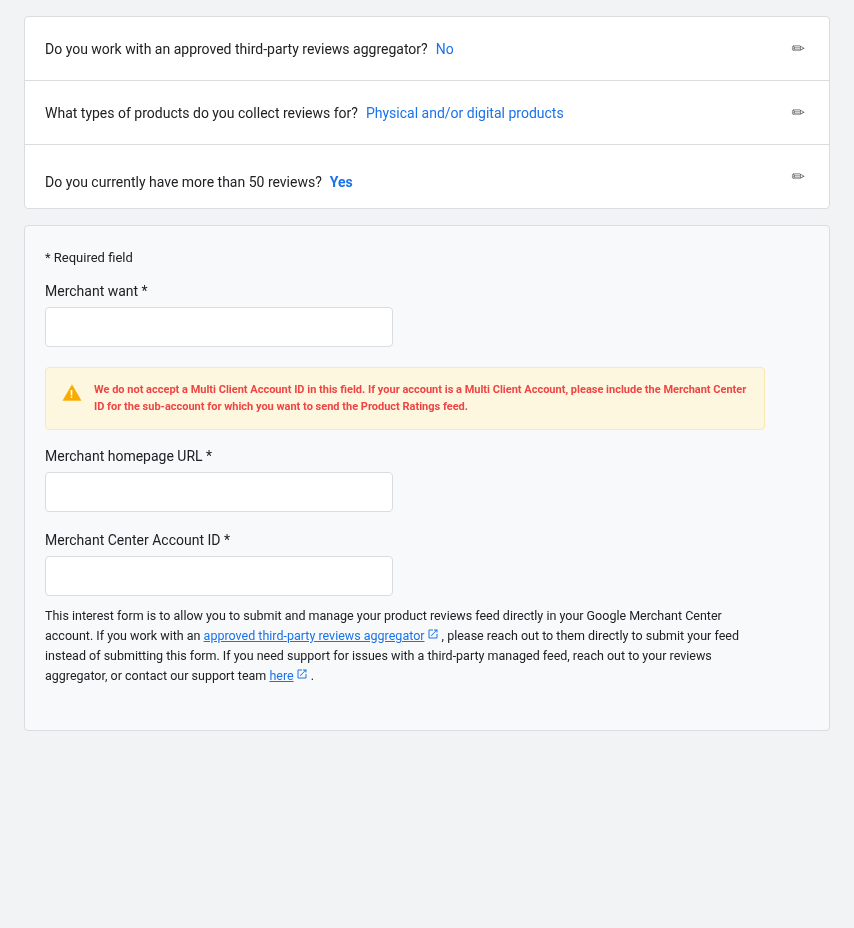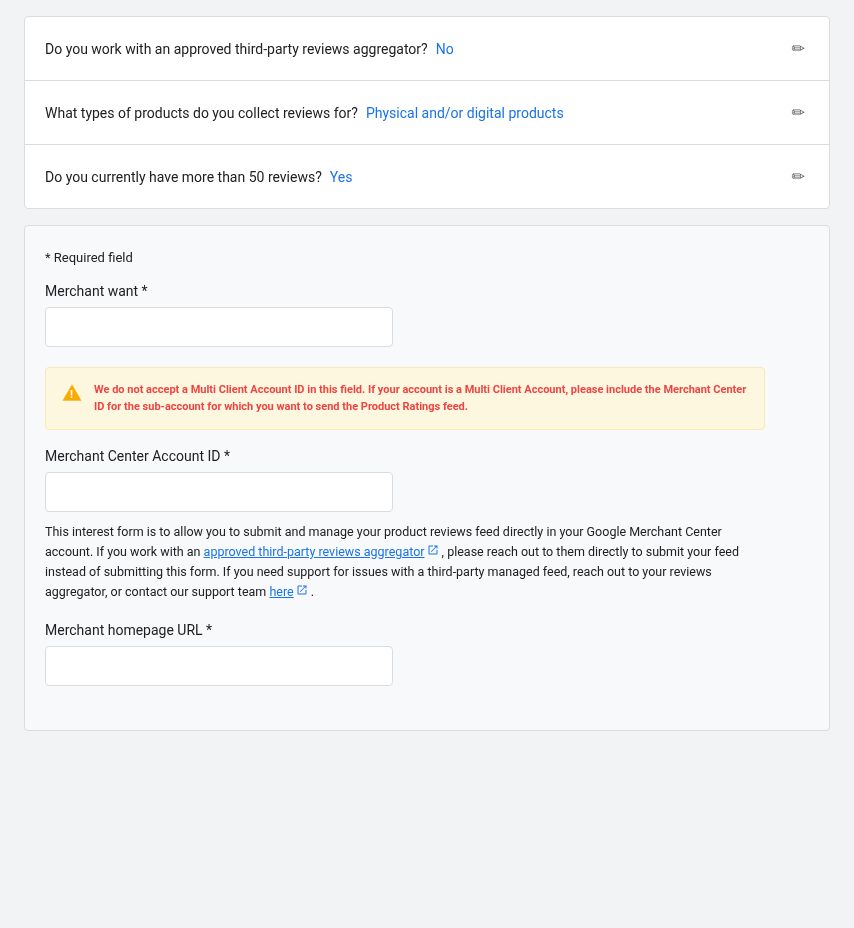--- a/index.html
+++ b/index.html
@@ -28,20 +28,21 @@
     .summary-row {
       display: flex;
       align-items: center;
       justify-content: space-between;
       padding: 18px 20px;
       border-bottom: 1px solid #dadce0;
     }
 
     .summary-row:last-child {
       border-bottom: none;
+      align-items: flex-end;
     }
 
     .summary-row-content {
       display: flex;
       align-items: center;
       gap: 8px;
       flex: 1;
     }
 
     .summary-question {
@@ -50,20 +51,21 @@
     }
 
     .summary-answer-no {
       color: #1a73e8;
       font-size: 14px;
     }
 
     .summary-answer-yes {
       color: #1a73e8;
       font-size: 14px;
+      font-weight: bold;
     }
 
     .summary-answer-blue {
       color: #1a73e8;
       font-size: 14px;
     }
 
     .edit-icon {
       color: #5f6368;
       cursor: pointer;
@@ -190,31 +192,31 @@
     <label class="field-label">Merchant want  *</label>
     <input type="text" class="text-input" placeholder="" style="">
   </div>
 
   <div class="warning-box">
     <svg class="warning-icon" viewBox="0 0 24 24" fill="none" xmlns="http://www.w3.org/2000/svg">
       <path d="M1 21L12 2L23 21H1Z" fill="#F9AB00" stroke="#F9AB00" stroke-width="0.5"></path>
       <text x="11.5" y="18" text-anchor="middle" font-size="13" font-weight="bold" fill="#ffffff">!</text>
     </svg>
     <span class="warning-text">We do not accept a Multi Client Account ID in this field. If your account is a Multi Client Account, please include the Merchant Center ID for the sub-account for which you want to send the Product Ratings feed.</span>
+  </div>
+
+  <div class="field-group">
+    <label class="field-label">Merchant homepage URL  *</label>
+    <input type="text" class="text-input" placeholder="" style="">
   </div>
 
   <div class="field-group">
     <label class="field-label">Merchant Center Account ID *</label>
     <input type="text" class="text-input" placeholder="" style="">
     <div class="helper-text">
       <span>This interest form is to allow you to submit and manage your product reviews feed directly in your Google Merchant Center account.  If you work with an </span><a href="#"><span>approved third-party reviews aggregator</span><svg class="inline-link-icon" viewBox="0 0 24 24" fill="#1a73e8" xmlns="http://www.w3.org/2000/svg">
             <path d="M19 19H5V5h7V3H5a2 2 0 00-2 2v14a2 2 0 002 2h14a2 2 0 002-2v-7h-2v7zM14 3v2h3.59L7.76 14.83l1.41 1.41L19 5.41V9h2V3h-7z"></path>
           </svg></a><span> , please reach out to them directly to submit your feed instead of submitting this form. If you need support for issues with a third-party managed feed, reach out to your reviews aggregator, or contact our support team </span><a href="#"><span>here</span><svg class="inline-link-icon" viewBox="0 0 24 24" fill="#1a73e8" xmlns="http://www.w3.org/2000/svg">
             <path d="M19 19H5V5h7V3H5a2 2 0 00-2 2v14a2 2 0 002 2h14a2 2 0 002-2v-7h-2v7zM14 3v2h3.59L7.76 14.83l1.41 1.41L19 5.41V9h2V3h-7z"></path>
           </svg></a><span> .</span>
     </div>
   </div>
-
-  <div class="field-group">
-    <label class="field-label">Merchant homepage URL  *</label>
-    <input type="text" class="text-input" placeholder="" style="">
-  </div>
 </div>
 
 </body></html>

